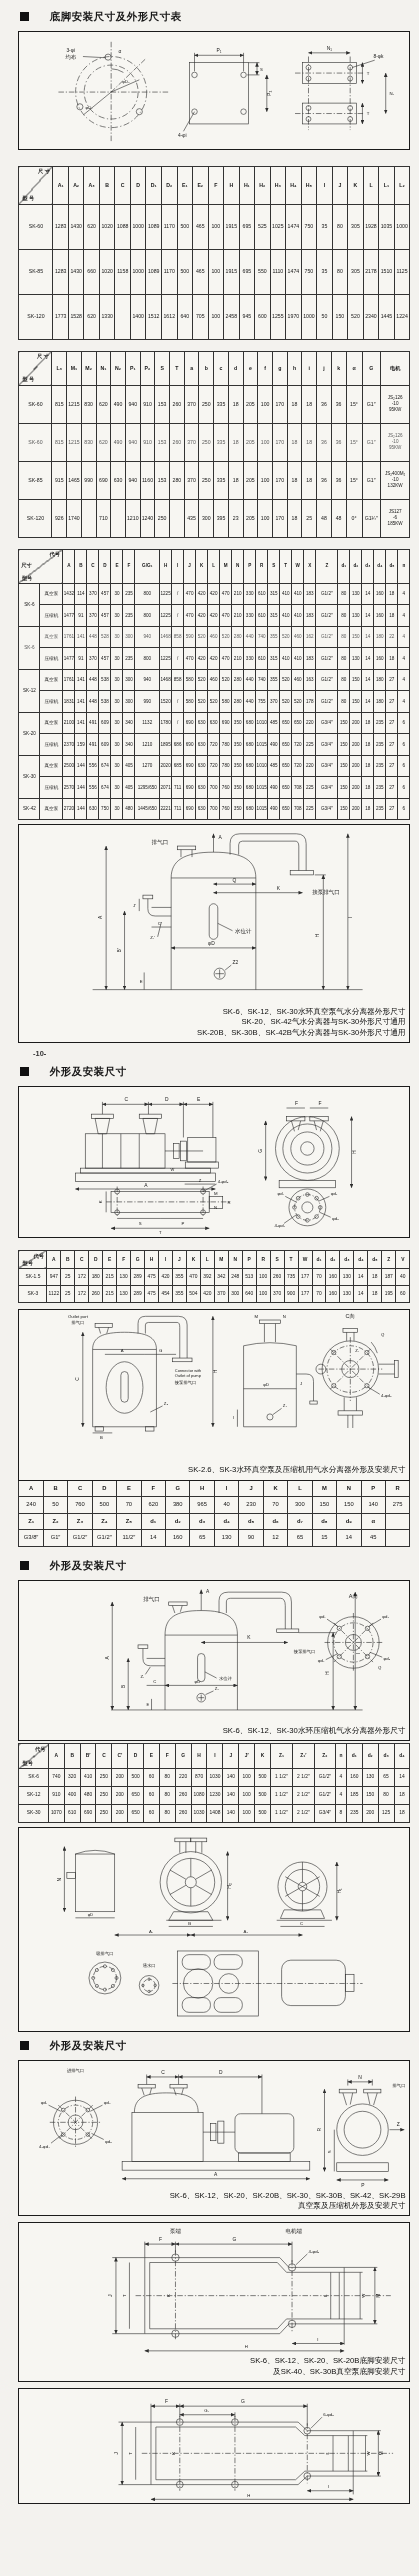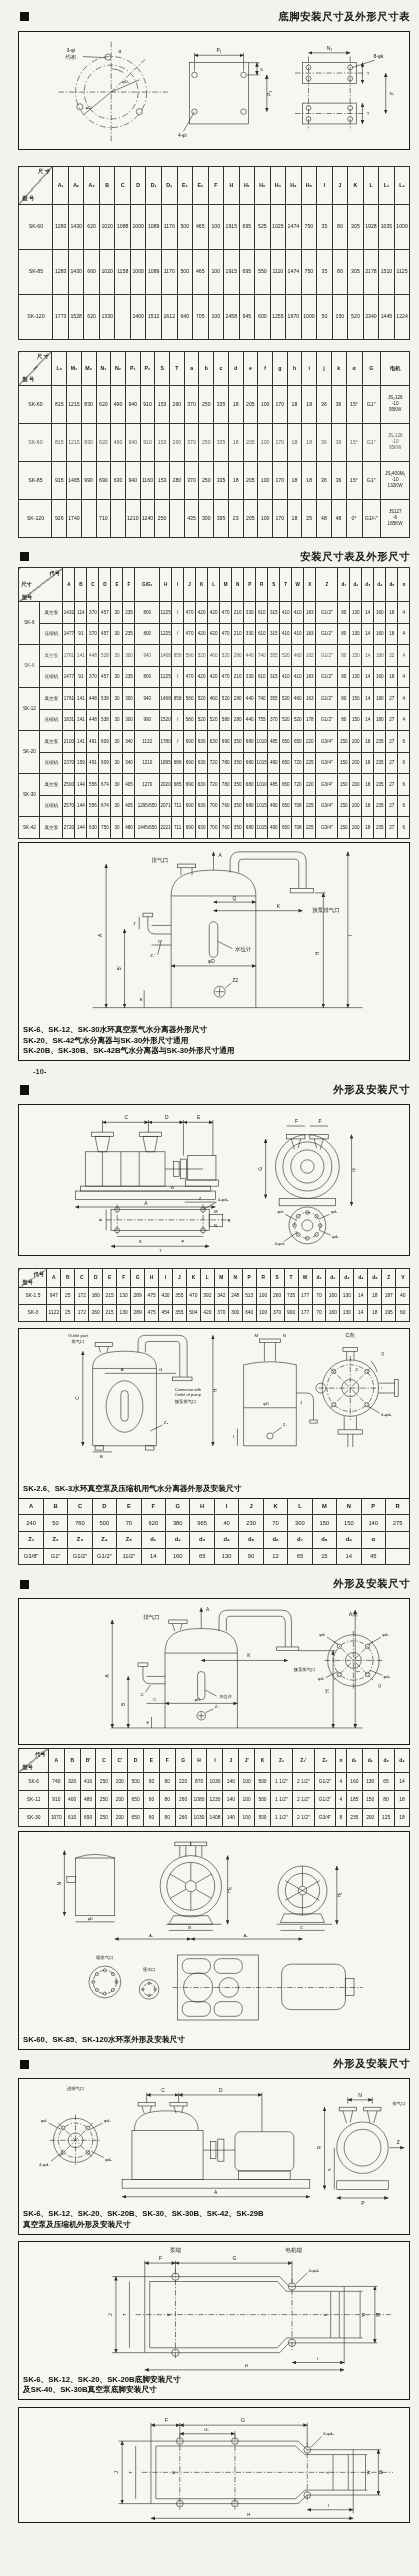--- a/index.html
+++ b/index.html
@@ -1,24 +1,24 @@
 <!DOCTYPE html>
 <html style="font-size:9.8px"><head>
 <meta charset="utf-8">
 <style>
   html,body{margin:0;padding:0;}
   body{width:420px;height:2576px;overflow:hidden;background:#f3f2ee;color:#161616;
        font-family:"Liberation Sans","DejaVu Sans",sans-serif;}
   .page{box-sizing:border-box;width:420px;padding:8.6px 9.8px 0 18.4px;}
-  .sec-h{display:flex;align-items:center;gap:11px;height:16px;margin:0 0 6.1px 1.2px;
-         font-size:10.4px;font-weight:bold;letter-spacing:0.6px;justify-content:space-between;}
+  .sec-h{display:flex;align-items:center;gap:21px;height:16px;margin:0 0 6.1px 1.2px;
+         font-size:10.4px;font-weight:bold;letter-spacing:0.6px;}
   .sq{width:9.2px;height:9.2px;background:#101010;flex:0 0 auto;}
   .figbox{border:1.2px solid #1b1b1b;background:#f7f6f2;position:relative;}
   .figbox svg{display:block;}
-  .cap{text-align:left;font-weight:bold;font-size:7.7px;line-height:10.4px;color:#0e0e0e;}
+  .cap{text-align:right;font-weight:normal;font-size:7.7px;line-height:10.4px;color:#0e0e0e;}
   .cap-wrap{padding:0 3.7px 3.7px 3.7px;}
   .pagenum{font-size:7.4px;font-weight:bold;color:#333;height:11px;line-height:11px;
            margin:4.9px 0 4.9px 14.7px;}
   table.tbl{border-collapse:collapse;table-layout:fixed;width:392px;background:#f7f6f2;
             border:1.2px solid #1b1b1b;}
   .tbl td{border:0.6px solid #333;text-align:center;vertical-align:middle;padding:0;
           overflow:hidden;font-size:5.2px;line-height:1.25;}
   tr.hr td{font-weight:bold;}
   .tb1 tr{height:45px}.tb1 tr.hr{height:38px}
   .tb2 tr{height:38px}.tb2 tr.hr{height:34px}
@@ -438,24 +438,20 @@
           <td>0°</td>
           <td>G1¼″</td>
           <td class="pre">JS127
 -6
 185KW</td>
         </tr>
       </tbody>
   </table>
   <div style="height:11px"></div>
 
-  <div class="sec-h" style="margin-bottom:2.5px">
-    <span class="sq"></span>
-    <span>安装尺寸表及外形尺寸</span>
-  </div>
 
   <table class="tbl tb3">
     <colgroup>
         <col style="width:21px">
         <col style="width:23px">
         <col>
         <col>
         <col>
         <col>
         <col>
@@ -1424,20 +1420,23 @@
           <text x="500" y="60" text-anchor="end" class="t7">φd₁</text>
         <line class="thin" x1="590" y1="62" x2="570" y2="74"></line>
           <text x="592" y="60" class="t7">φd₂</text>
         <line class="thin" x1="592" y1="124" x2="572" y2="116"></line>
           <text x="594" y="128" class="t7">φd₃</text>
         <line class="thin" x1="500" y1="128" x2="520" y2="118"></line>
           <text x="498" y="132" text-anchor="end" class="t7">φd₄</text>
         <text x="585" y="144" class="t7">Q</text>
       </g>
     </svg>
+    <div class="cap-wrap">
+        <div class="cap">SK-6、SK-12、SK-30水环压缩机气水分离器外形尺寸</div>
+      </div>
   </div>
   <div style="height:2.5px"></div>
 
   <table class="tbl tb6">
     <colgroup>
         <col style="width:29.5px">
         <col>
         <col>
         <col>
         <col>
@@ -1644,23 +1643,20 @@
           <rect x="318" y="206" width="46" height="24" rx="11"></rect>
         <rect x="266" y="276" width="46" height="24" rx="11"></rect>
           <rect x="318" y="276" width="46" height="24" rx="11"></rect>
         <circle cx="292" cy="253" r="24"></circle>
           <circle cx="342" cy="253" r="16"></circle>
         <rect x="428" y="215" width="104" height="74" rx="15"></rect>
           <rect x="532" y="238" width="14" height="28"></rect>
         <line class="cl" x1="250" y1="253" x2="560" y2="253"></line>
       </g>
     </svg>
-    <div class="cap-wrap">
-        <div class="cap">SK-60、SK-85、SK-120水环泵外形及安装尺寸</div>
-      </div>
   </div>
   <div style="height:6.1px"></div>
 
   <div class="sec-h">
     <span class="sq"></span>
     <span>外形及安装尺寸</span>
   </div>
 
   <div class="figbox">
     <svg viewBox="0 0 634 212" width="389" height="130">

